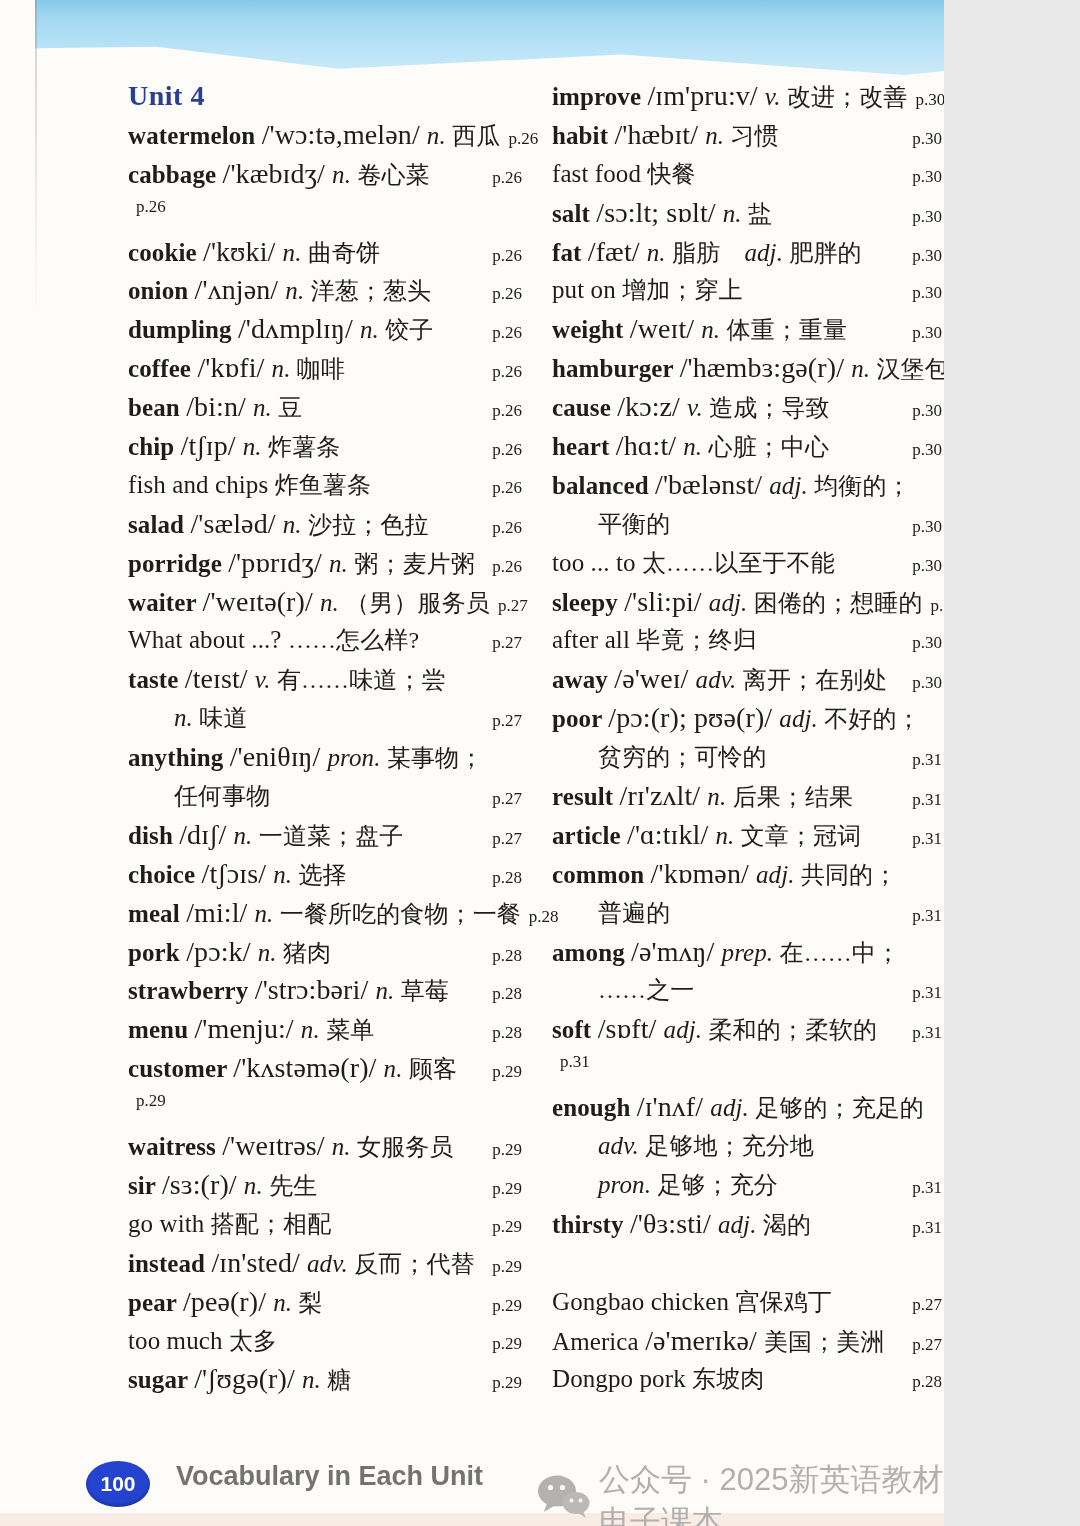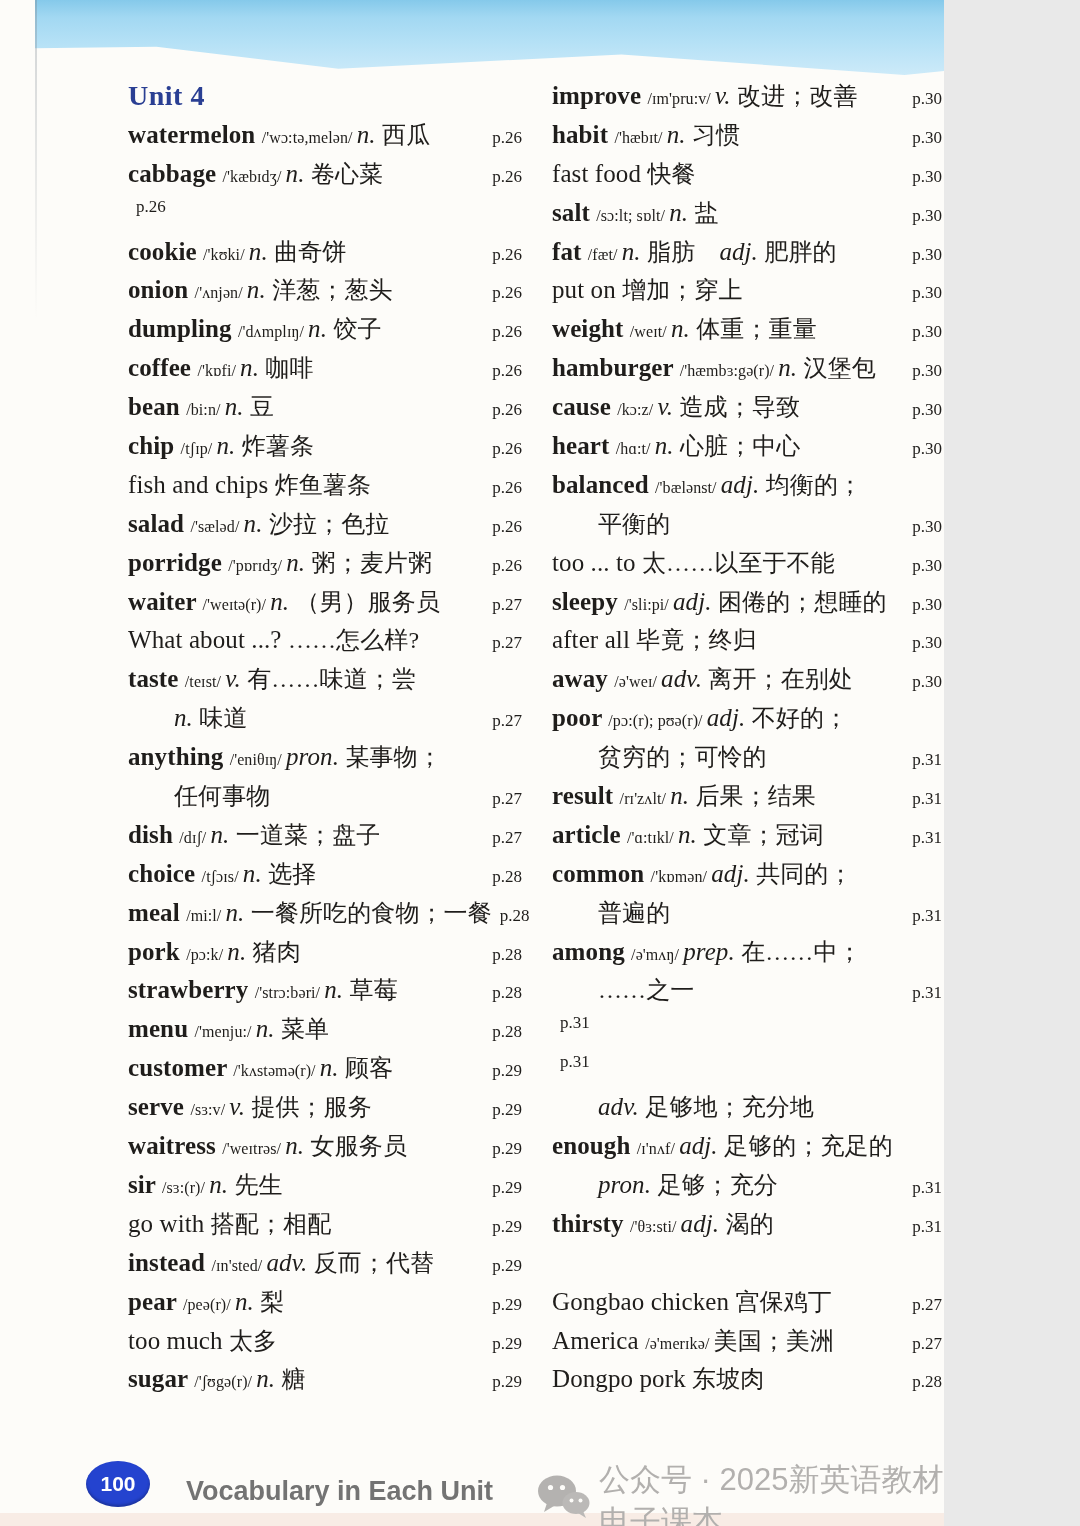--- a/index.html
+++ b/index.html
@@ -24,26 +24,26 @@
   .col-left{left:128px;width:394px;}
   .col-right{left:552px;width:390px;}
   .unit-heading{height:38.9px;display:flex;align-items:baseline;
         font-weight:bold;font-size:28px;color:#2a3f93;letter-spacing:.5px;}
   .row{height:38.9px;display:flex;justify-content:space-between;align-items:baseline;}
   .entry{white-space:pre;font-size:25px;letter-spacing:.1px;}
   .ind .entry{padding-left:46px;}
   .pg{font-size:17px;margin-left:8px;}
   .sg-b{font-weight:bold;}
   .sg-i{font-style:italic;}
-  .sg-p{font-size:16px;}
+  .sg-p{font-size:28px;}
   .sg-c{font-size:24px;}
   .sg-r{}
 
   
-  .footer{position:absolute;left:86px;top:1461px;display:flex;align-items:flex-end;gap:36px;}
+  .footer{position:absolute;left:86px;top:1461px;display:flex;align-items:flex-start;gap:26px;}
   .page-badge{width:64px;height:46px;border-radius:50%;background:#2443cf;
         display:flex;align-items:center;justify-content:center;
         color:#ffffff;font-family:"Liberation Sans","DejaVu Sans",sans-serif;
         font-weight:bold;font-size:21px;box-shadow:inset 0 -2px 3px rgba(0,0,0,.25);}
   .footer-label{font-family:"Liberation Sans","DejaVu Sans",sans-serif;
         font-weight:bold;font-size:27px;color:#737373;}
 
   
   .watermark{position:absolute;left:537px;top:1459px;display:flex;align-items:center;gap:8px;
         color:#b2b0ae;font-family:"Liberation Sans","DejaVu Sans",sans-serif;font-size:31px;}
@@ -155,21 +155,20 @@
       </div>
       <div class="row">
         <span class="entry"><span class="sg-b">menu </span><span class="sg-p">/'menju:/ </span><span class="sg-i">n. </span><span class="sg-c">菜单</span></span>
         <span class="pg">p.28</span>
       </div>
       <div class="row">
         <span class="entry"><span class="sg-b">customer </span><span class="sg-p">/'kʌstəmə(r)/ </span><span class="sg-i">n. </span><span class="sg-c">顾客</span></span>
         <span class="pg">p.29</span>
       </div>
       <div class="row">
-        <span class="entry"><span class="sg-b">serve </span><span class="sg-p">/sɜ:v/ </span><span class="sg-i">v. </span><span class="sg-c">提供；服务</span></span>
         <span class="pg">p.29</span>
       </div>
       <div class="row">
         <span class="entry"><span class="sg-b">waitress </span><span class="sg-p">/'weɪtrəs/ </span><span class="sg-i">n. </span><span class="sg-c">女服务员</span></span>
         <span class="pg">p.29</span>
       </div>
       <div class="row">
         <span class="entry"><span class="sg-b">sir </span><span class="sg-p">/sɜ:(r)/ </span><span class="sg-i">n. </span><span class="sg-c">先生</span></span>
         <span class="pg">p.29</span>
       </div>
@@ -283,30 +282,31 @@
         <span class="pg">p.31</span>
       </div>
       <div class="row">
         <span class="entry"><span class="sg-b">among </span><span class="sg-p">/ə'mʌŋ/ </span><span class="sg-i">prep. </span><span class="sg-c">在……中；</span></span>
       </div>
       <div class="row ind">
         <span class="entry"><span class="sg-c">……之一</span></span>
         <span class="pg">p.31</span>
       </div>
       <div class="row">
-        <span class="pg">p.31</span>
-      </div>
-      <div class="row">
-        <span class="pg">p.31</span>
+        <span class="entry"><span class="sg-b">soft </span><span class="sg-p">/sɒft/ </span><span class="sg-i">adj. </span><span class="sg-c">柔和的；柔软的</span></span>
+        <span class="pg">p.31</span>
+      </div>
+      <div class="row">
+        <span class="pg">p.31</span>
+      </div>
+      <div class="row">
+        <span class="entry"><span class="sg-b">enough </span><span class="sg-p">/ɪ'nʌf/ </span><span class="sg-i">adj. </span><span class="sg-c">足够的；充足的</span></span>
       </div>
       <div class="row ind">
         <span class="entry"><span class="sg-i">adv. </span><span class="sg-c">足够地；充分地</span></span>
-      </div>
-      <div class="row">
-        <span class="entry"><span class="sg-b">enough </span><span class="sg-p">/ɪ'nʌf/ </span><span class="sg-i">adj. </span><span class="sg-c">足够的；充足的</span></span>
       </div>
       <div class="row ind">
         <span class="entry"><span class="sg-i">pron. </span><span class="sg-c">足够；充分</span></span>
         <span class="pg">p.31</span>
       </div>
       <div class="row">
         <span class="entry"><span class="sg-b">thirsty </span><span class="sg-p">/'θɜ:sti/ </span><span class="sg-i">adj. </span><span class="sg-c">渴的</span></span>
         <span class="pg">p.31</span>
       </div>
       <div class="row">

